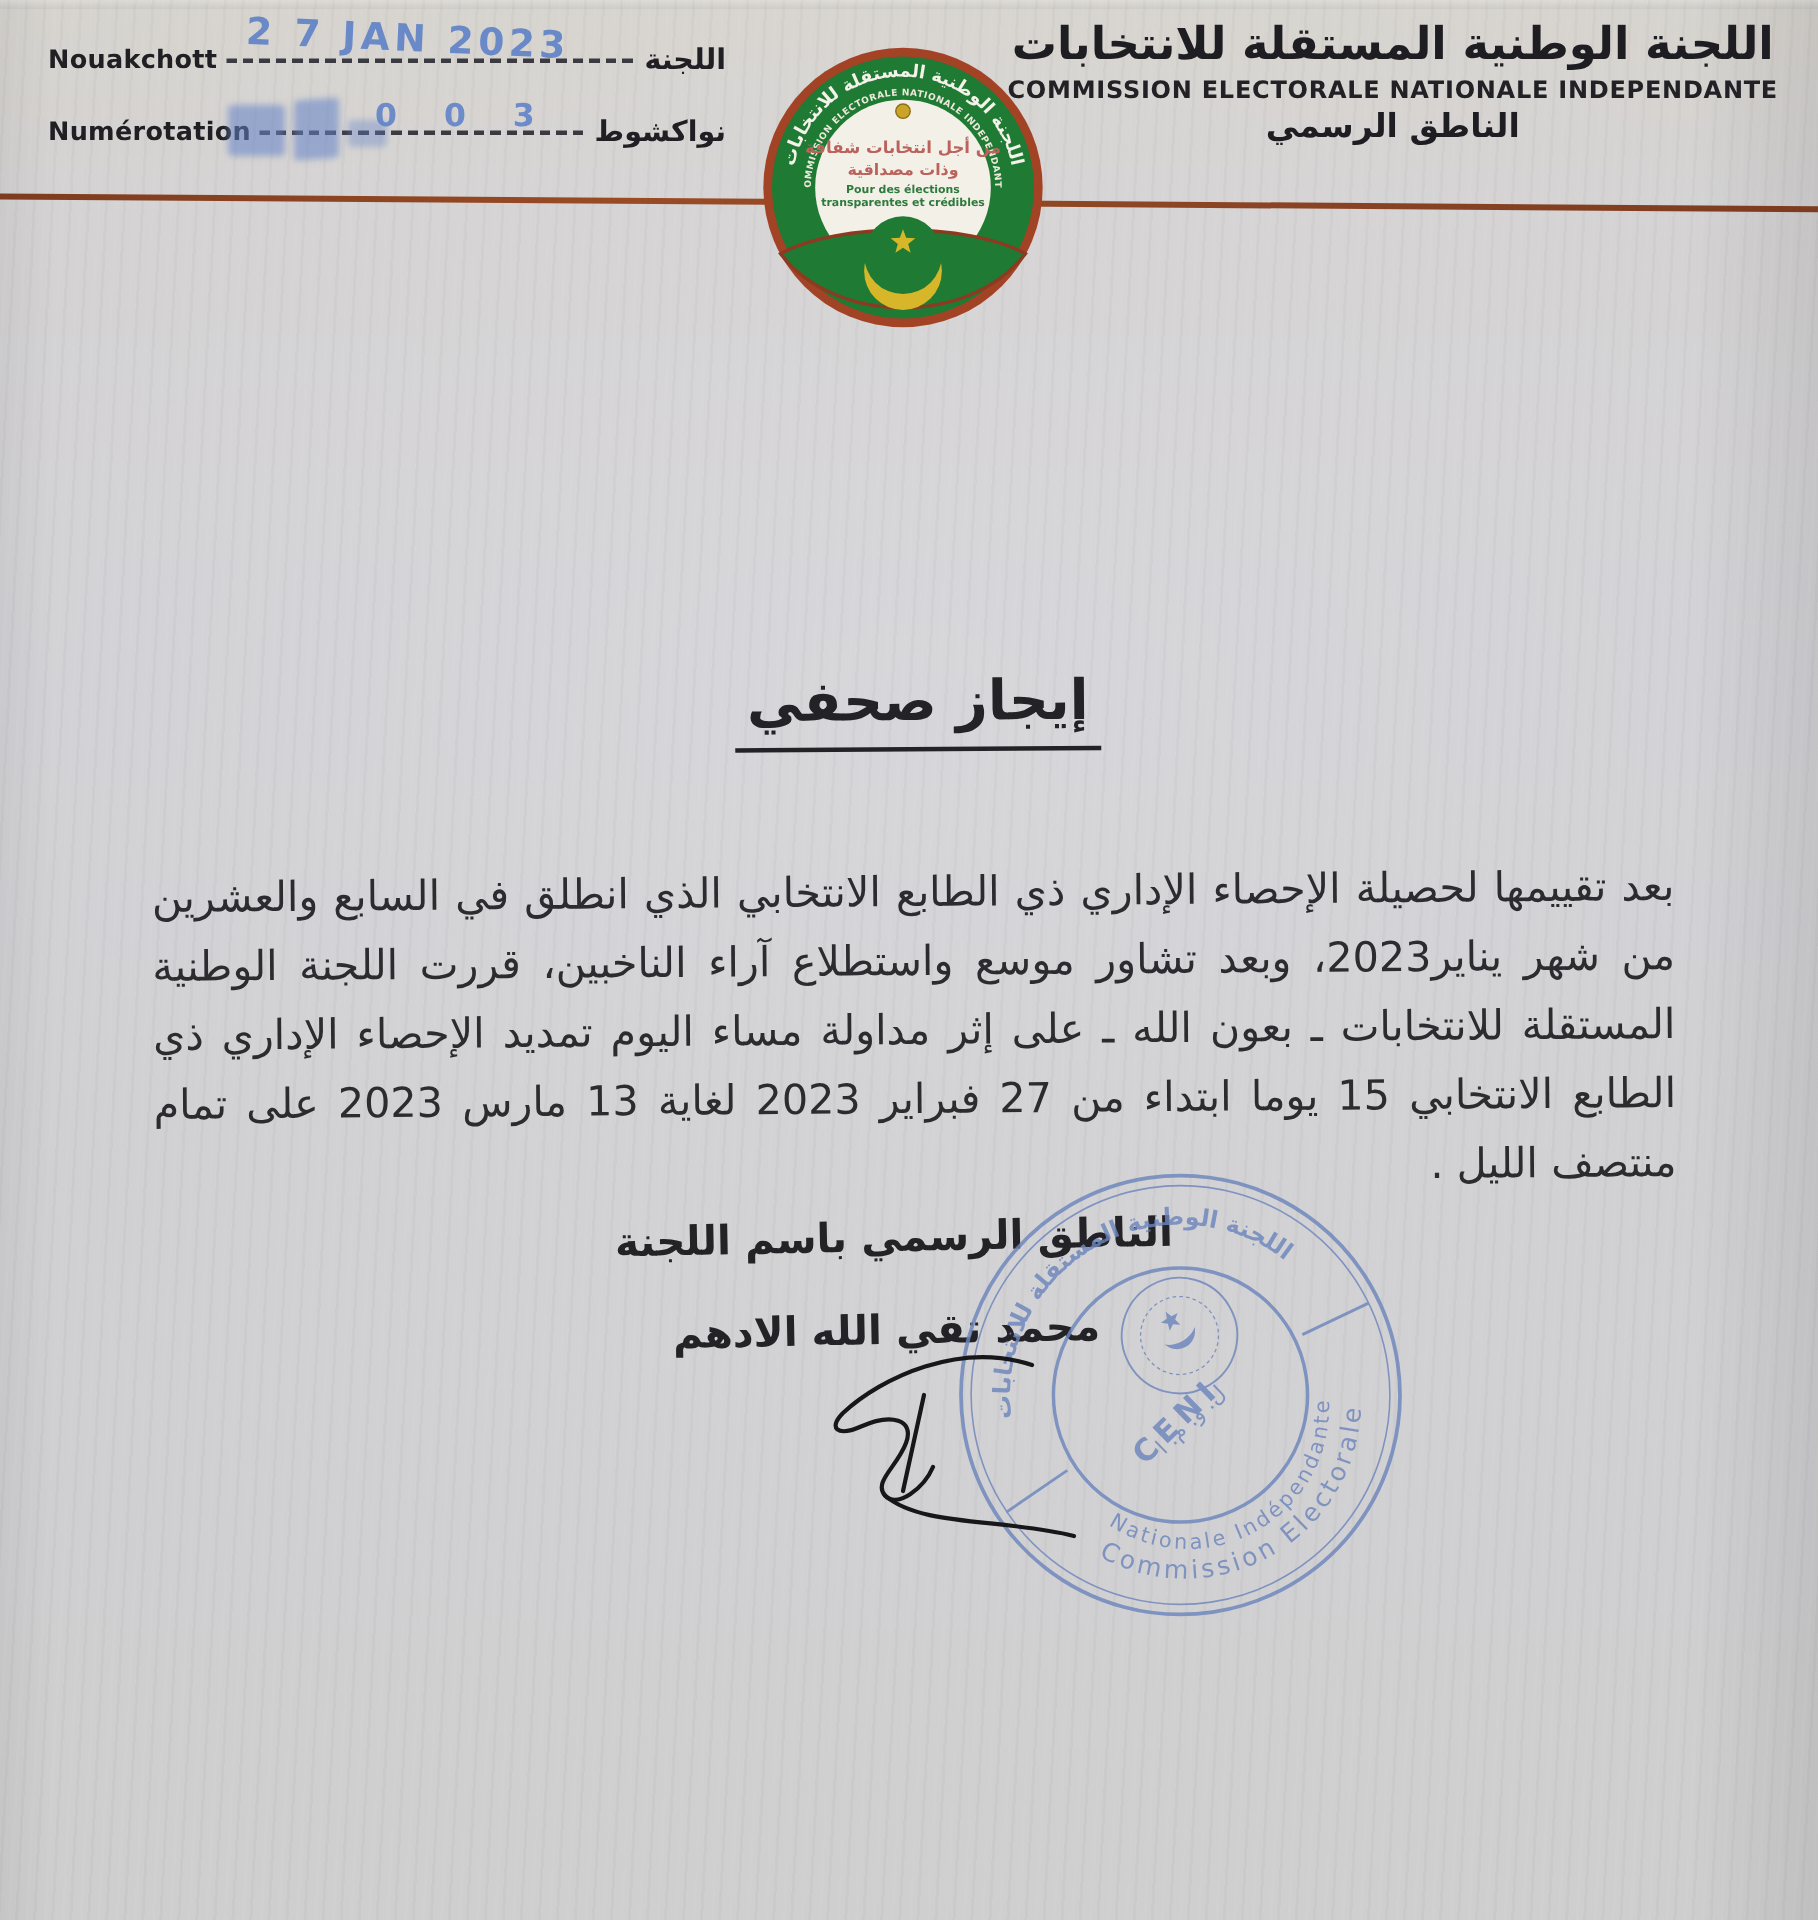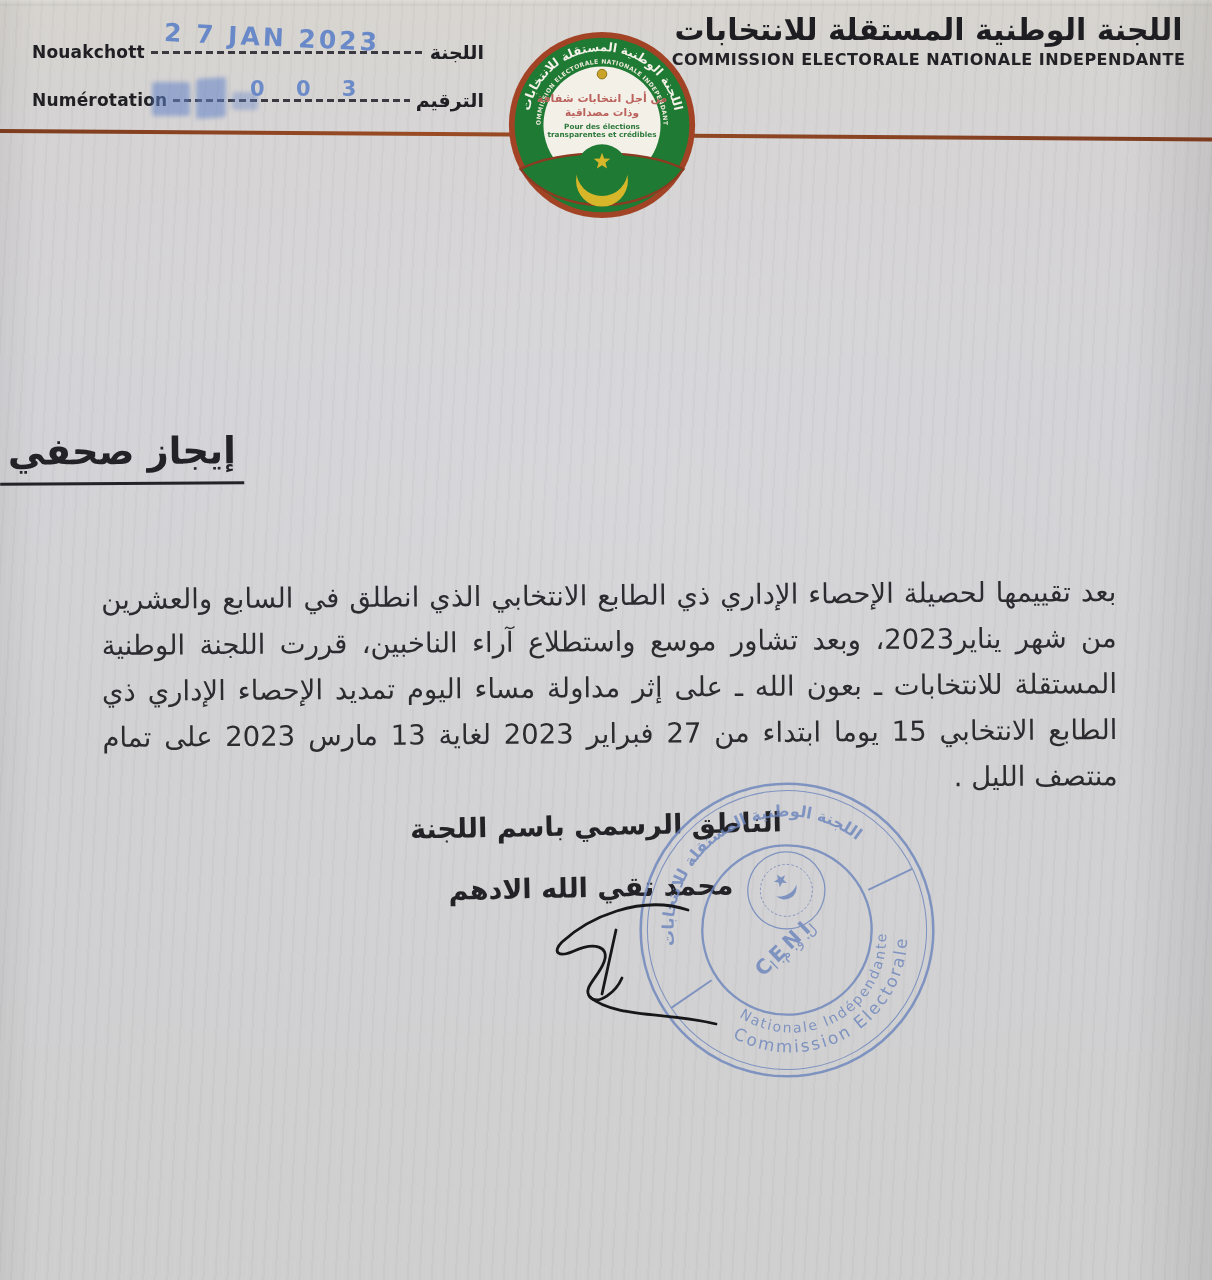--- a/index.html
+++ b/index.html
@@ -19,21 +19,21 @@
     background:repeating-linear-gradient(93deg,
       rgba(255,255,255,.030) 0 2px, rgba(0,0,0,0) 2px 5px,
       rgba(0,0,0,.022) 5px 7px, rgba(0,0,0,0) 7px 12px);
   }
   .crease { position:absolute; left:0; right:0; height:6px; pointer-events:none; }
   .crease-a { top:342; background:linear-gradient(180deg, rgba(255,255,255,.16), rgba(0,0,0,.035)); opacity:.5; }
   .crease-b { top:424; background:linear-gradient(180deg, rgba(255,255,255,.13), rgba(0,0,0,.03)); opacity:.45; }
   .crease-c { top:236; background:linear-gradient(180deg, rgba(255,255,255,.10), rgba(0,0,0,.03)); opacity:.35; }
 
   
-  .topbar { position:absolute; left:32px; top:32px; width:452px; z-index:4; }
+  .topbar { position:absolute; left:32px; top:20px; width:452px; z-index:4; }
   .ref-row { position:relative; display:flex; align-items:center; height:40px; }
   .ref-row + .ref-row { margin-top:8px; }
   .lbl-fr { font-weight:bold; font-size:17px; color:#202024; letter-spacing:.2px; }
   .lbl-ar { font-weight:bold; font-size:19px; color:#202024; direction:rtl; }
   .dashes { flex:1; height:3px; margin:0 6px;
     background:repeating-linear-gradient(90deg, #3a3a40 0 7px, rgba(0,0,0,0) 7px 11px); }
   .date-stamp {
     position:absolute; left:132px; top:-9px; z-index:2;
     color:#5a7fc7; font-weight:bold; font-size:25px; letter-spacing:3px;
     transform:rotate(2.6deg); opacity:.88; white-space:nowrap;
@@ -54,21 +54,21 @@
   .org-fr  { font-size:16px; font-weight:bold; color:#222226; letter-spacing:.5px; margin-top:3px; }
   .org-spk { font-size:22px; font-weight:bold; color:#1d1d22; direction:rtl; margin-top:3px; }
 
   
   .divider { position:absolute; left:0; top:129px; width:100%; height:4px;
     background:linear-gradient(90deg,#7d3c1f,#9a4b24 35%,#8a4423 70%,#7d3c1f);
     transform:rotate(.4deg); transform-origin:left center; z-index:1; }
   .logo-wrap { position:absolute; left:506px; top:26px; width:192px; height:198px; z-index:3; }
 
   
-  .title-wrap { position:absolute; left:0; right:0; top:430px; z-index:2; }
+  .title-wrap { position:absolute; left:0; right:0; top:446px; text-align:center; z-index:2;padding-left:12px; }
   .title-text {
     display:inline-block; direction:rtl; font-size:37px; font-weight:bold; color:#232327;
     border-bottom:3.5px solid #232327; padding:0 8px 9px; transform:rotate(-.4deg);
   }
 
   
   .body-text { position:absolute; left:102px; right:95px; top:572px; z-index:2;
     direction:rtl; font-size:27.5px; color:#2b2b30; transform:rotate(-.45deg); }
   .body-line { height:46px; line-height:46px; text-align:justify; text-align-last:justify; white-space:nowrap; }
   .body-line.last { text-align-last:right; }
@@ -96,31 +96,32 @@
   <div class="topbar">
     <div class="ref-row">
       <span class="lbl-fr">Nouakchott</span>
       <span class="dashes"></span>
       <span class="lbl-ar">اللجنة</span>
       <span class="date-stamp">2 7  JAN  2023</span>
     </div>
     <div class="ref-row">
       <span class="lbl-fr">Numérotation</span>
       <span class="dashes"></span>
-      <span class="lbl-ar">الترقيم</span>
+      <span class="lbl-ar">نواكشوط</span>
       <span class="smudge smudge-1"></span>
       <span class="smudge smudge-2"></span>
       <span class="smudge smudge-3"></span>
       <span class="num-stamp">0 0 3</span>
     </div>
   </div>
 
   <div class="org-block">
     <div class="org-ar">اللجنة الوطنية المستقلة للانتخابات</div>
     <div class="org-fr">COMMISSION ELECTORALE NATIONALE INDEPENDANTE</div>
+    <div class="org-spk">الناطق الرسمي</div>
   </div>
 
   <div class="logo-wrap">
     <svg viewBox="0 0 200 200" width="192" height="198">
       <circle cx="100" cy="100" r="97" fill="#a34325"></circle>
       <circle cx="100" cy="100" r="91" fill="#1f7a33"></circle>
       <circle cx="100" cy="100" r="61" fill="#f3f0e8"></circle>
       <defs>
         <path id="logoArcAr" d="M 23,100 A 77,77 0 1 1 177,100"></path>
         <path id="logoArcFr" d="M 36,100 A 64,64 0 1 1 164,100"></path>

